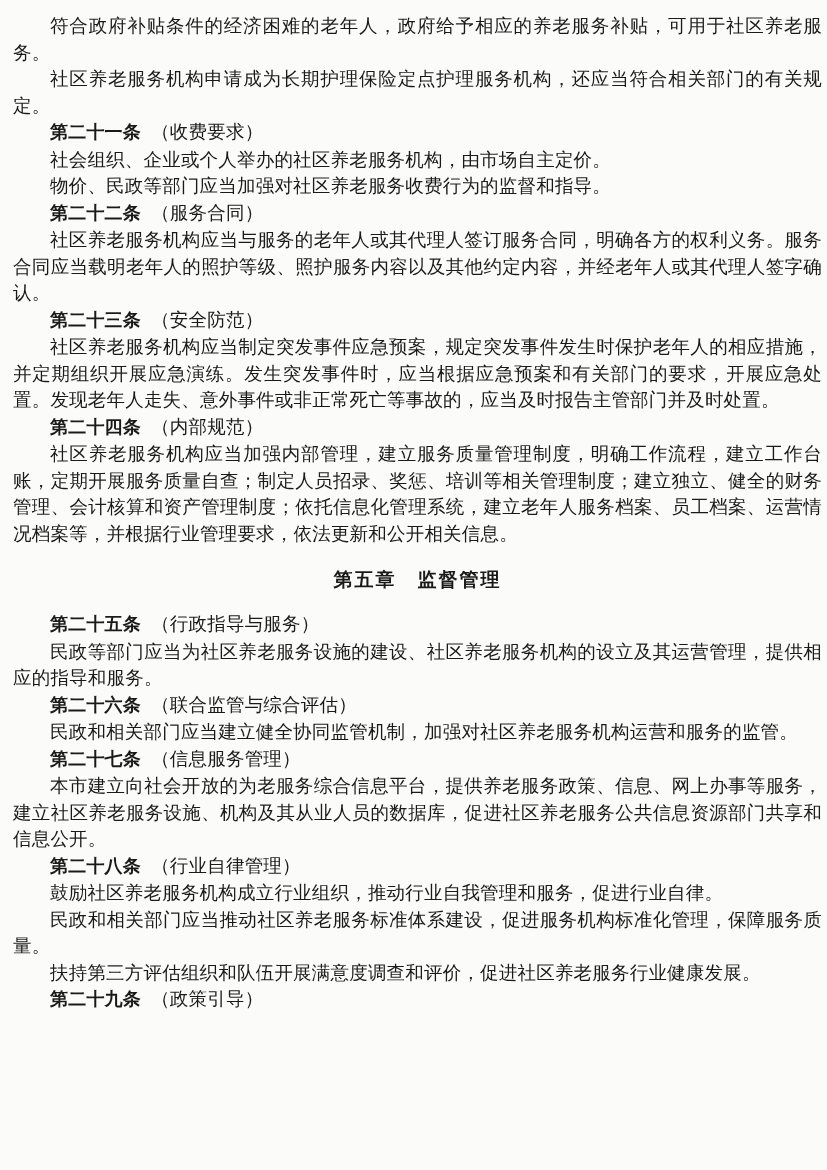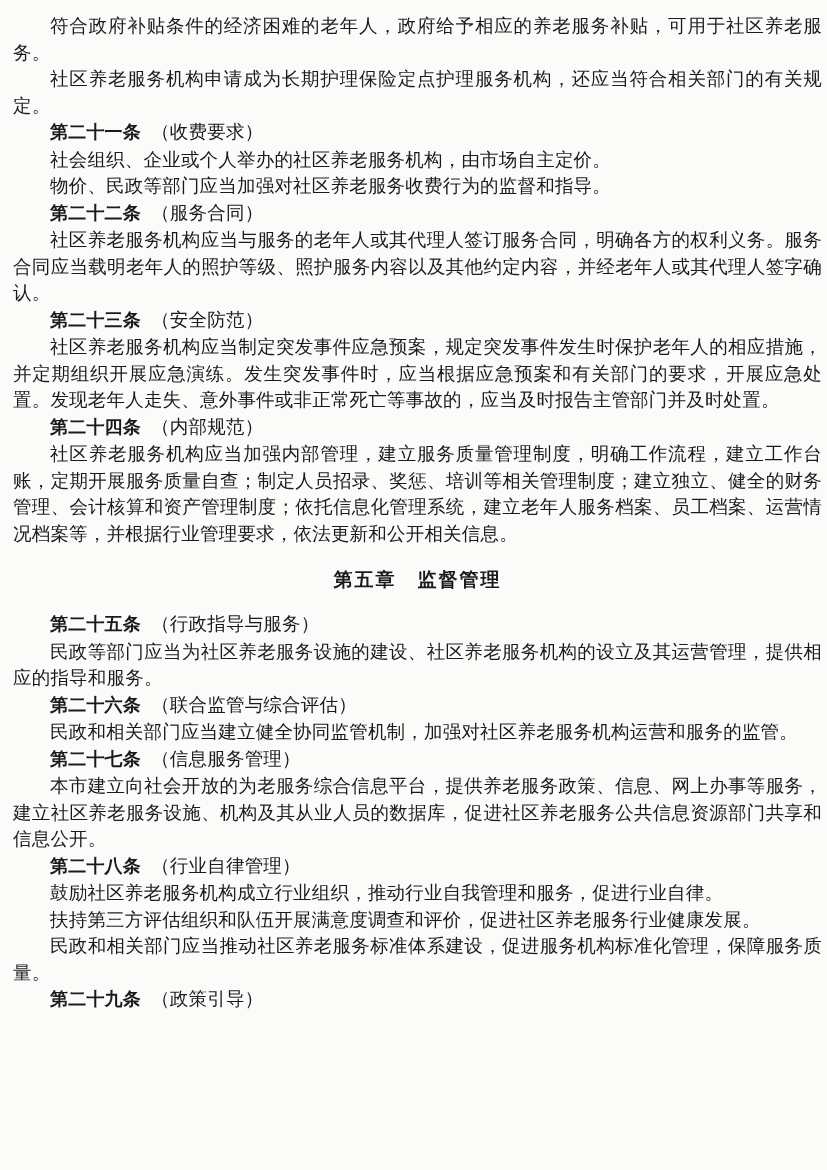--- a/index.html
+++ b/index.html
@@ -72,18 +72,18 @@
       <p class="body-para">社区养老服务机构应当加强内部管理，建立服务质量管理制度，明确工作流程，建立工作台账，定期开展服务质量自查；制定人员招录、奖惩、培训等相关管理制度；建立独立、健全的财务管理、会计核算和资产管理制度；依托信息化管理系统，建立老年人服务档案、员工档案、运营情况档案等，并根据行业管理要求，依法更新和公开相关信息。</p>
       <h2 class="chapter-heading"><span class="chapter-num">第五章</span><span class="chapter-title">监督管理</span></h2>
       <p class="article-heading"><span class="article-num">第二十五条</span><span class="article-title">（行政指导与服务）</span></p>
       <p class="body-para">民政等部门应当为社区养老服务设施的建设、社区养老服务机构的设立及其运营管理，提供相应的指导和服务。</p>
       <p class="article-heading"><span class="article-num">第二十六条</span><span class="article-title">（联合监管与综合评估）</span></p>
       <p class="body-para">民政和相关部门应当建立健全协同监管机制，加强对社区养老服务机构运营和服务的监管。</p>
       <p class="article-heading"><span class="article-num">第二十七条</span><span class="article-title">（信息服务管理）</span></p>
       <p class="body-para">本市建立向社会开放的为老服务综合信息平台，提供养老服务政策、信息、网上办事等服务，建立社区养老服务设施、机构及其从业人员的数据库，促进社区养老服务公共信息资源部门共享和信息公开。</p>
       <p class="article-heading"><span class="article-num">第二十八条</span><span class="article-title">（行业自律管理）</span></p>
       <p class="body-para">鼓励社区养老服务机构成立行业组织，推动行业自我管理和服务，促进行业自律。</p>
+      <p class="body-para">民政和相关部门应当推动社区养老服务标准体系建设，促进服务机构标准化管理，保障服务质量。</p>
       <p class="body-para">扶持第三方评估组织和队伍开展满意度调查和评价，促进社区养老服务行业健康发展。</p>
-      <p class="body-para">民政和相关部门应当推动社区养老服务标准体系建设，促进服务机构标准化管理，保障服务质量。</p>
       <p class="article-heading"><span class="article-num">第二十九条</span><span class="article-title">（政策引导）</span></p>
     </div>
 
 </div>
 
 </body></html>

